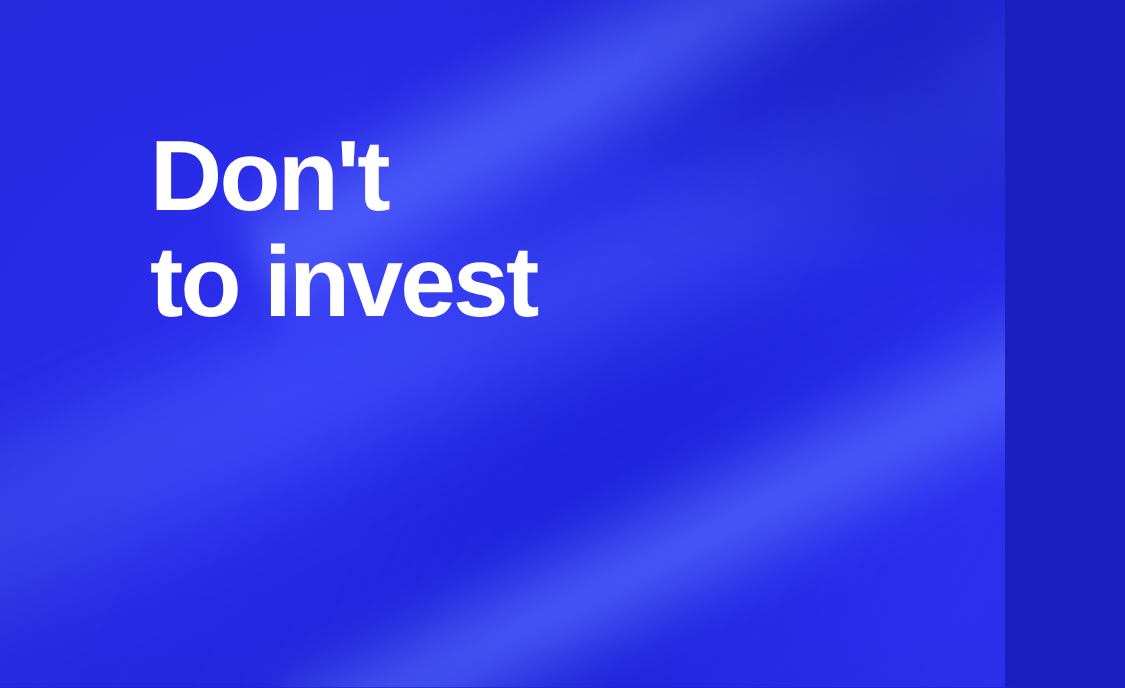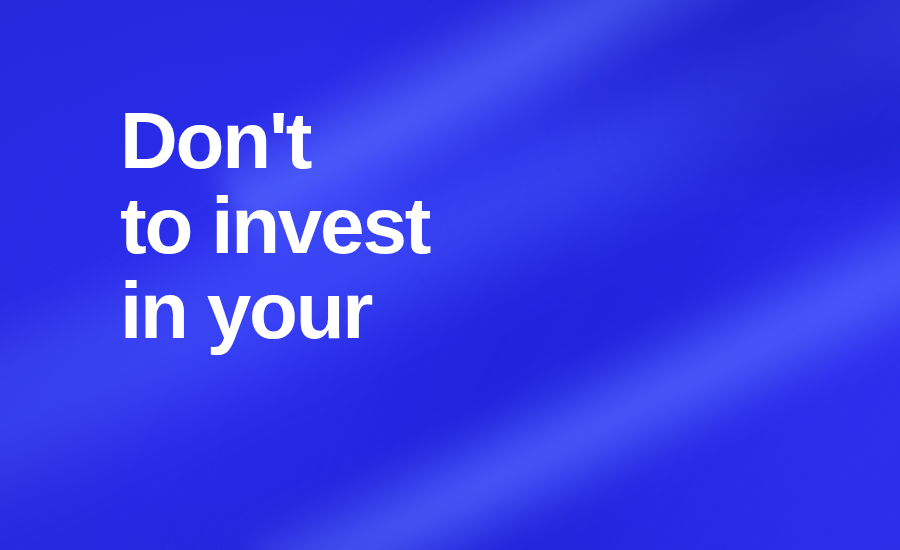--- a/index.html
+++ b/index.html
@@ -4,21 +4,21 @@
 <title>Investment Promo Banner</title>
 <style>
   html, body {
     margin: 0;
     padding: 0;
     background: #1b1fbe;
   }
 
   .stage {
     position: relative;
-    width: 900px;
+    width: 804px;
     height: 550px;
     overflow: hidden;
     font-family: "Liberation Sans", "DejaVu Sans", sans-serif;
     background: #2a2cee;
     user-select: none;
   }
 
   
 
   .bg-base {
@@ -167,16 +167,15 @@
   <div class="streak-2"></div>
   <div class="streak-3"></div>
   <div class="streak-4"></div>
   <div class="streak-5"></div>
   <div class="corner-dark-tr"></div>
   <div class="vignette"></div>
 
   <h1 class="headline">
     <span class="line">Don't</span>
     <span class="line">to invest</span>
-    <span class="line">in your</span>
   </h1>
 
 </div>
 
 </body></html>

